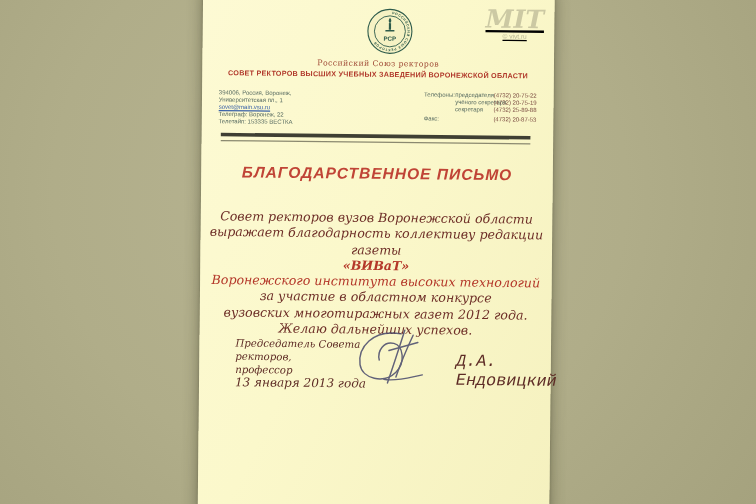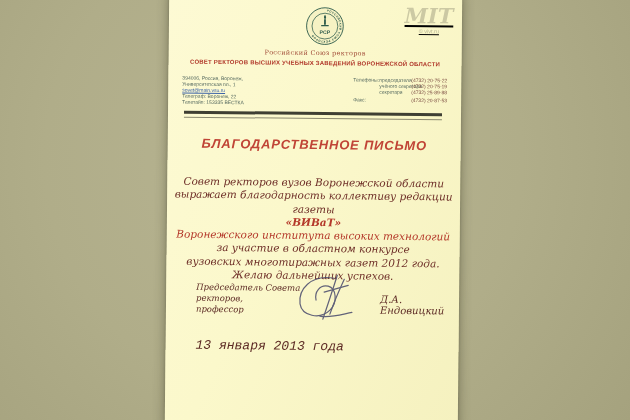--- a/index.html
+++ b/index.html
@@ -51,23 +51,23 @@
     font-size:13px;color:#c04436;letter-spacing:.8px;}
   
   .body-text{top:185px;left:0;width:100%;text-align:center;
     font-style:italic;font-size:10.5px;line-height:13.3px;color:#6e2f28;}
   .body-text .accent{color:#b4382a;}
   .body-text .gazette{font-weight:bold;color:#b4382a;}
   
   .sig-position{top:292px;left:30px;width:120px;
     font-style:italic;font-size:8.5px;line-height:11px;color:#5d2b25;}
   .sig-name{top:302px;left:214px;width:70px;
-    font-style:italic;font-size:10px;color:#5d2b25;}
+    font-style:italic;font-size:14px;color:#5d2b25;font-family:Liberation Mono, monospace;}
   .sig-stroke{top:281px;left:124px;width:80px;height:54px;}
-  .date{top:348px;left:30px;font-style:italic;font-size:13px;color:#5d2b25;font-family:Liberation Mono, monospace;}
+  .date{top:324px;left:30px;font-style:italic;font-size:10px;color:#5d2b25;}
   
   .watermark{top:12px;right:2px;width:62px;text-align:center;text-decoration:underline;}
   .wm-logo{font-family:"DejaVu Serif",serif;font-style:italic;font-weight:bold;
     font-size:21px;line-height:24px;color:rgba(128,126,102,.38);}
   .wm-credit{font-family:"Liberation Sans",sans-serif;font-size:5.5px;
     color:rgba(128,126,102,.55);}
 </style>
 </head>
 <body>
 

